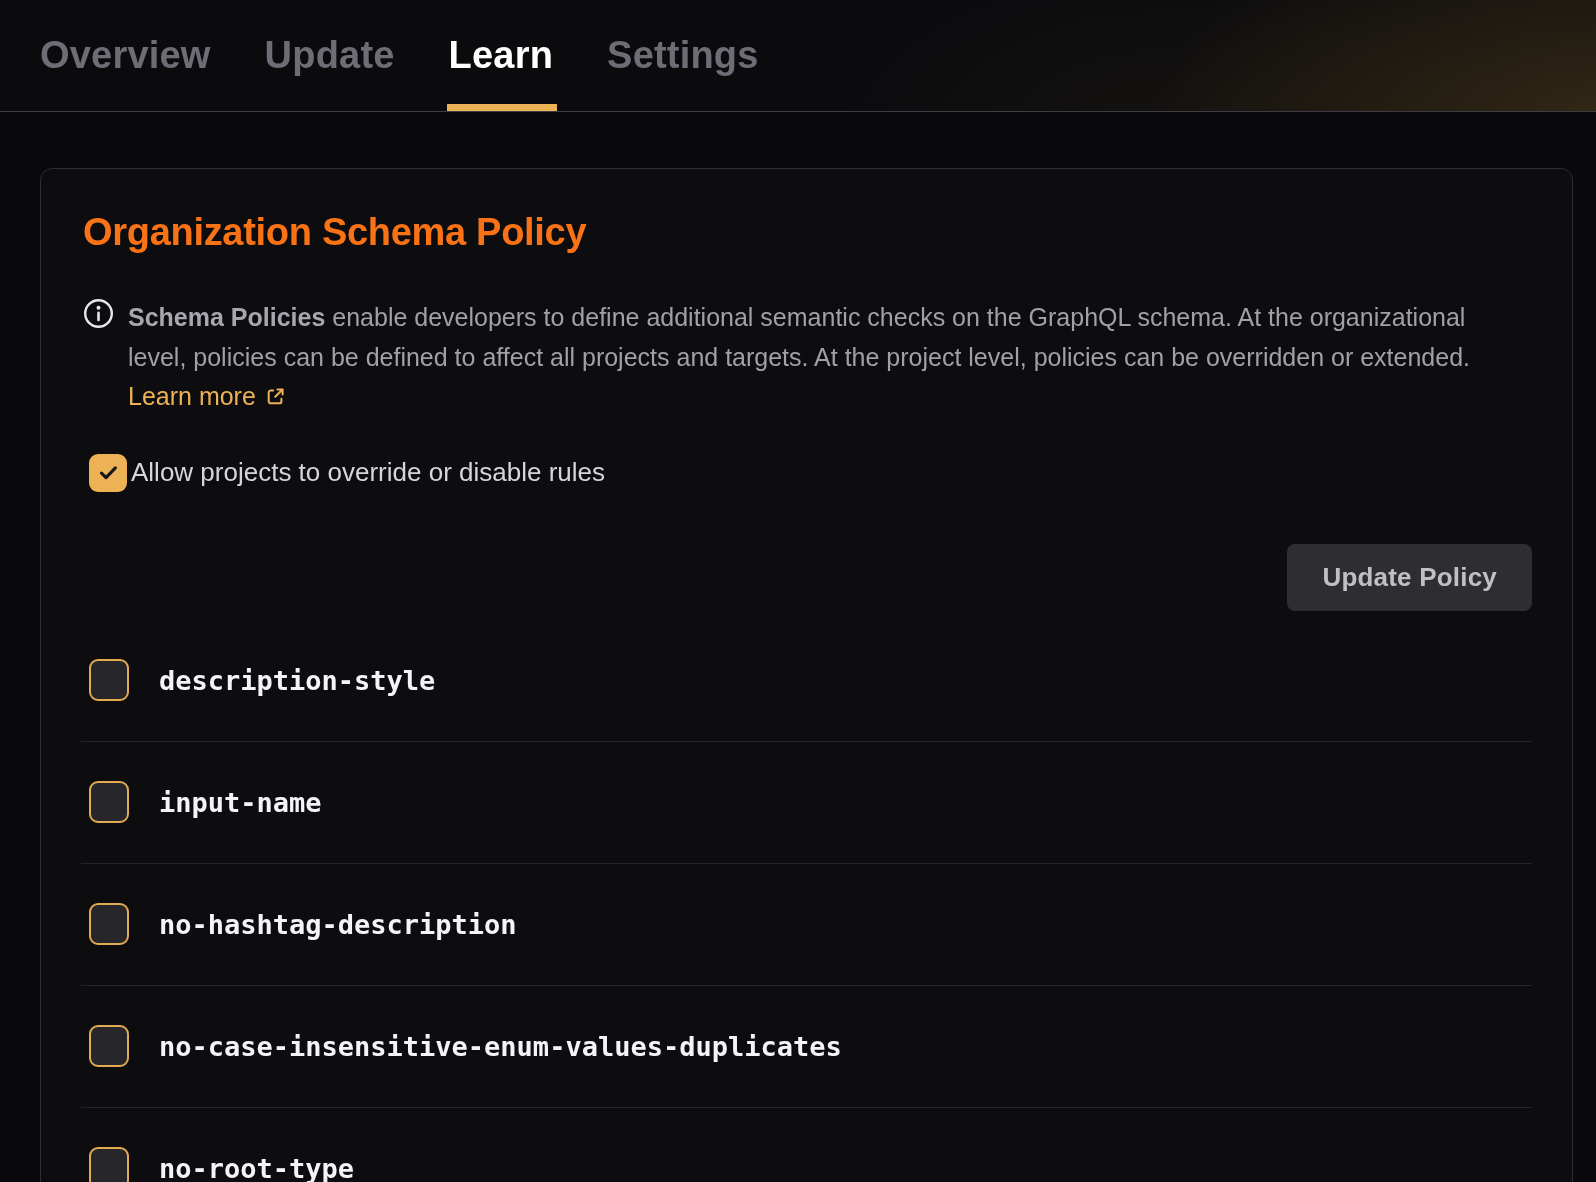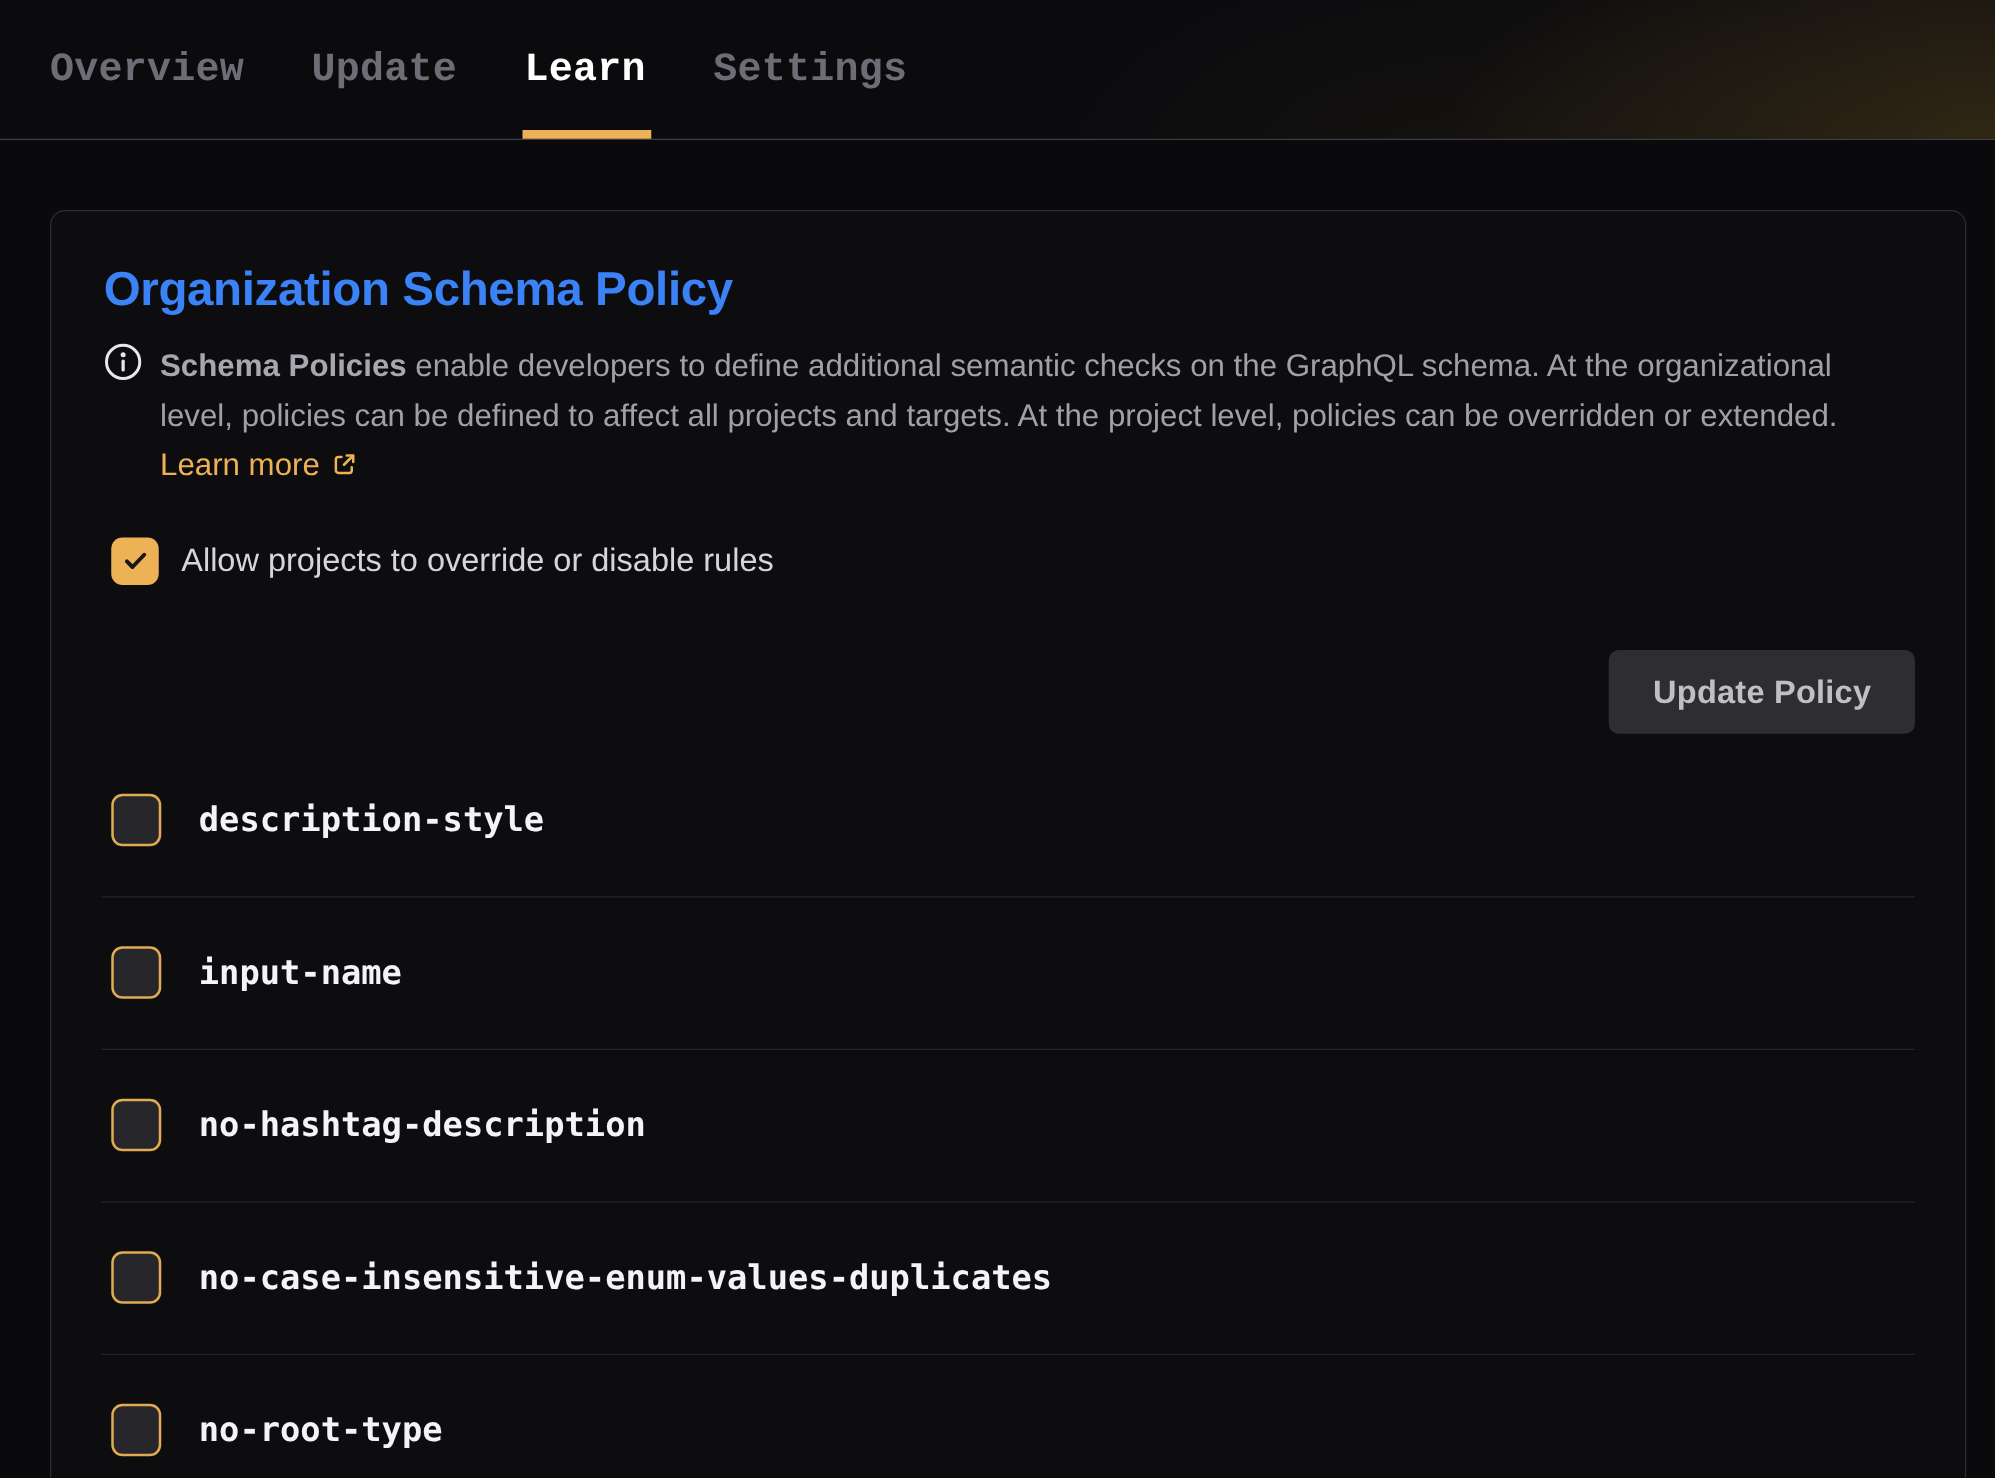--- a/index.html
+++ b/index.html
@@ -17,53 +17,53 @@
     padding-left:40px;
     border-bottom:1px solid #3d3d44;
     background:
       radial-gradient(640px 330px at 1590px 115px, rgba(206,152,48,.20), rgba(206,152,48,0) 68%),
       radial-gradient(500px 260px at 1180px 140px, rgba(160,120,40,.07), rgba(160,120,40,0) 70%),
       #0b0b0e;
   }
   .tab {
     position:relative; height:100%;
     display:flex; align-items:center;
-    font-size:32px; font-weight:700; letter-spacing:.2px;
-    color:#6d6d75; cursor:pointer;font-family:Liberation Mono, monospace;
+    font-size:38px; font-weight:700; letter-spacing:.2px;
+    color:#6d6d75; cursor:pointer;
   }
   .tab.active { color:#ffffff; }
   .tab.active::after {
     content:""; position:absolute; left:-2px; right:-4px; bottom:0; height:7px;
     background:var(--accent,#edb156);
   }
 
   
   .card {
     width:1533px; height:1100px;
     margin:56px 23px 0 40px;
     padding:40px 40px 0;
     border:1px solid var(--card-border,#2d2d33);
     border-radius:12px;
     background:#0d0d10;
   }
   .card-title {
     font-size:38px; font-weight:700; letter-spacing:-.3px;
-    color:#3b82f6; margin:2px 0 20px 2px;
+    color:#f97316; margin:2px 0 44px 2px;
   }
 
   
   .callout { display:flex; gap:14px; margin-left:2px; }
   .info-icon { flex:0 0 auto; width:31px; height:31px; }
   .callout p { font-size:25px; line-height:39.5px; color:#9fa0a8; max-width:1375px; }
   .callout strong { font-weight:700; color:#a6a7af; }
   .learn-more { color:var(--accent,#edb156); text-decoration:none; font-weight:500; white-space:nowrap; cursor:pointer; }
   .ext-icon { display:inline-block; width:21px; height:21px; margin-left:9px; vertical-align:-2px; color:var(--accent,#edb156); }
 
   
-  .allow-row { display:flex; align-items:center; gap:18px; margin:37px 0 0 8px; cursor:pointer; width:fit-content; }
+  .allow-row { display:flex; align-items:center; gap:4px; margin:37px 0 0 8px; cursor:pointer; width:fit-content; }
   .cb { display:flex; align-items:center; justify-content:center; border-radius:9px; cursor:pointer; flex:0 0 auto; }
   .cb.checked { width:38px; height:38px; background:var(--accent,#edb156); color:#17171a; }
   .cb.checked svg { width:25px; height:25px; }
   .allow-label { font-size:26px; color:#d6d6da; }
 
   
   .btn-row { display:flex; justify-content:flex-end; margin-top:8px; }
   .update-btn {
     height:67px; padding:0 35px;
     border:none; border-radius:8px;

